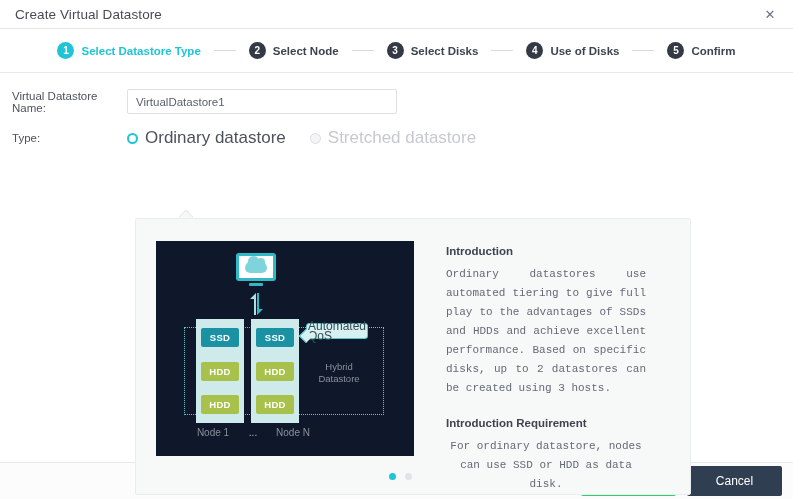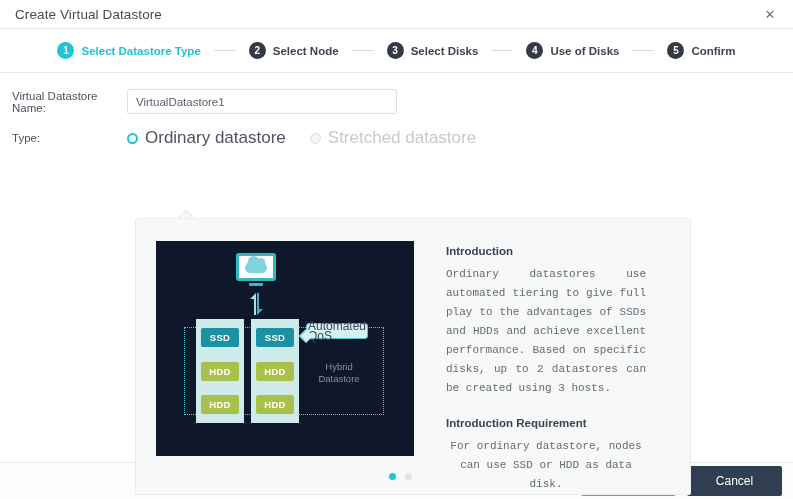--- a/index.html
+++ b/index.html
@@ -504,20 +504,25 @@
                   <span>QoS</span>
                 </span>
               </div>
 
               <div class="hybrid-label">
                 <span>Hybrid</span><br>
                 <span>Datastore</span>
               </div>
             </div>
 
+            <div class="node-names">
+              <span class="nn-1">Node 1</span>
+              <span class="nn-dots">...</span>
+              <span class="nn-n">Node N</span>
+            </div>
 
           </div>
         </div>
 
         <div class="info-text">
           <p class="info-h">Introduction</p>
           <p class="info-p">Ordinary datastores use automated tiering to give full play to the advantages of SSDs and HDDs and achieve excellent performance. Based on specific disks, up to 2 datastores can be created using 3 hosts.</p>
 
           <p class="info-h spaced">Introduction Requirement</p>
           <p class="info-p nojustify">For ordinary datastore, nodes can use SSD or HDD as data disk.</p>

